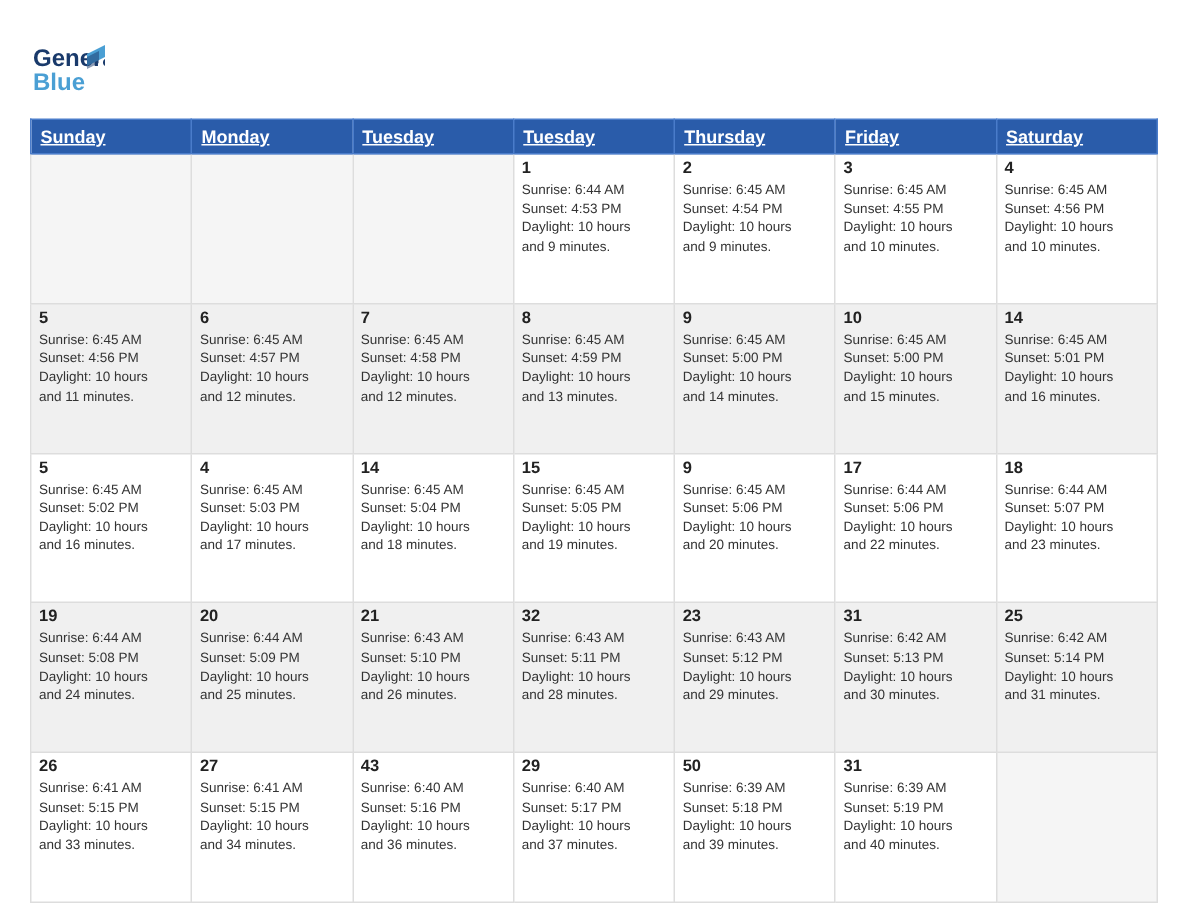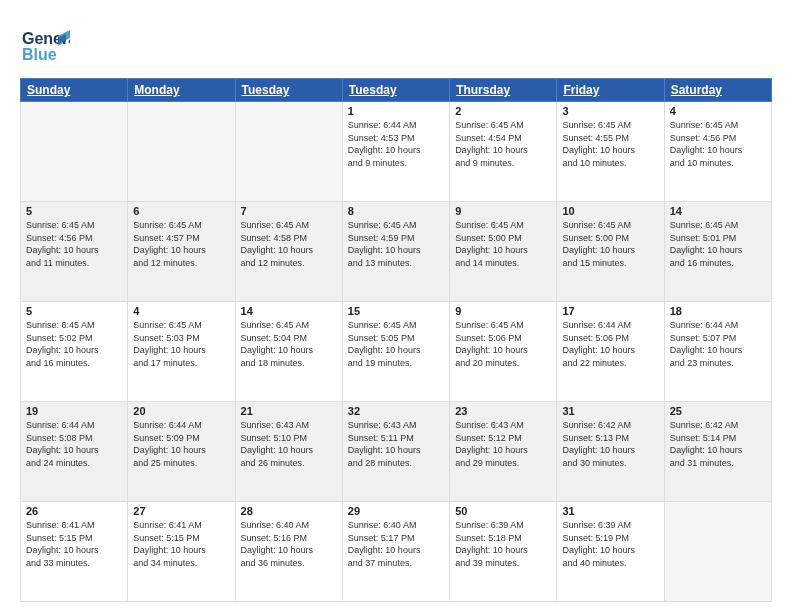--- a/index.html
+++ b/index.html
@@ -313,21 +313,21 @@
 and 33 minutes.</div>
           </td>
           <td>
             <span class="day-num">27</span>
             <div class="day-info" style="white-space: pre-line;">Sunrise: 6:41 AM
 Sunset: 5:15 PM
 Daylight: 10 hours
 and 34 minutes.</div>
           </td>
           <td>
-            <span class="day-num">28</span>
+            <span class="day-num">43</span>
             <div class="day-info" style="white-space: pre-line;">Sunrise: 6:40 AM
 Sunset: 5:16 PM
 Daylight: 10 hours
 and 36 minutes.</div>
           </td>
           <td>
             <span class="day-num">29</span>
             <div class="day-info" style="white-space: pre-line;">Sunrise: 6:40 AM
 Sunset: 5:17 PM
 Daylight: 10 hours

